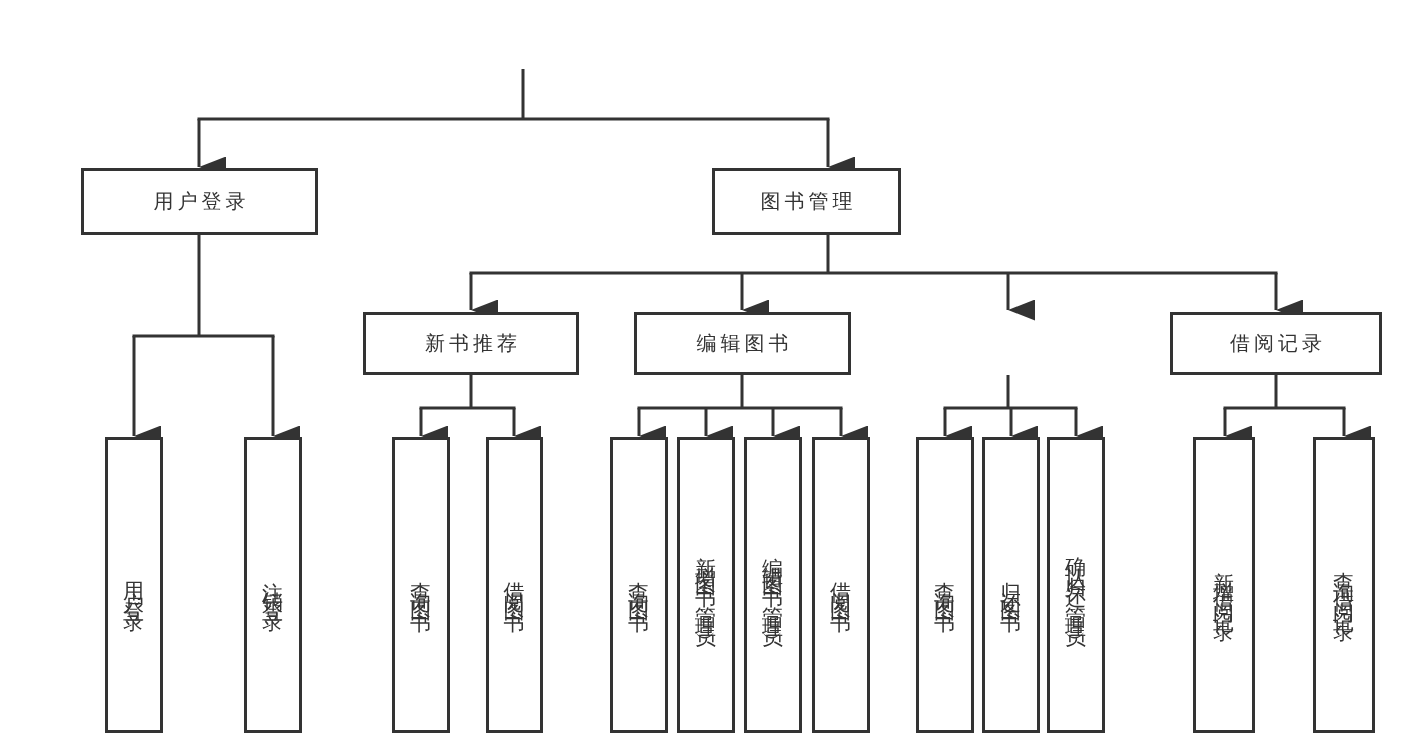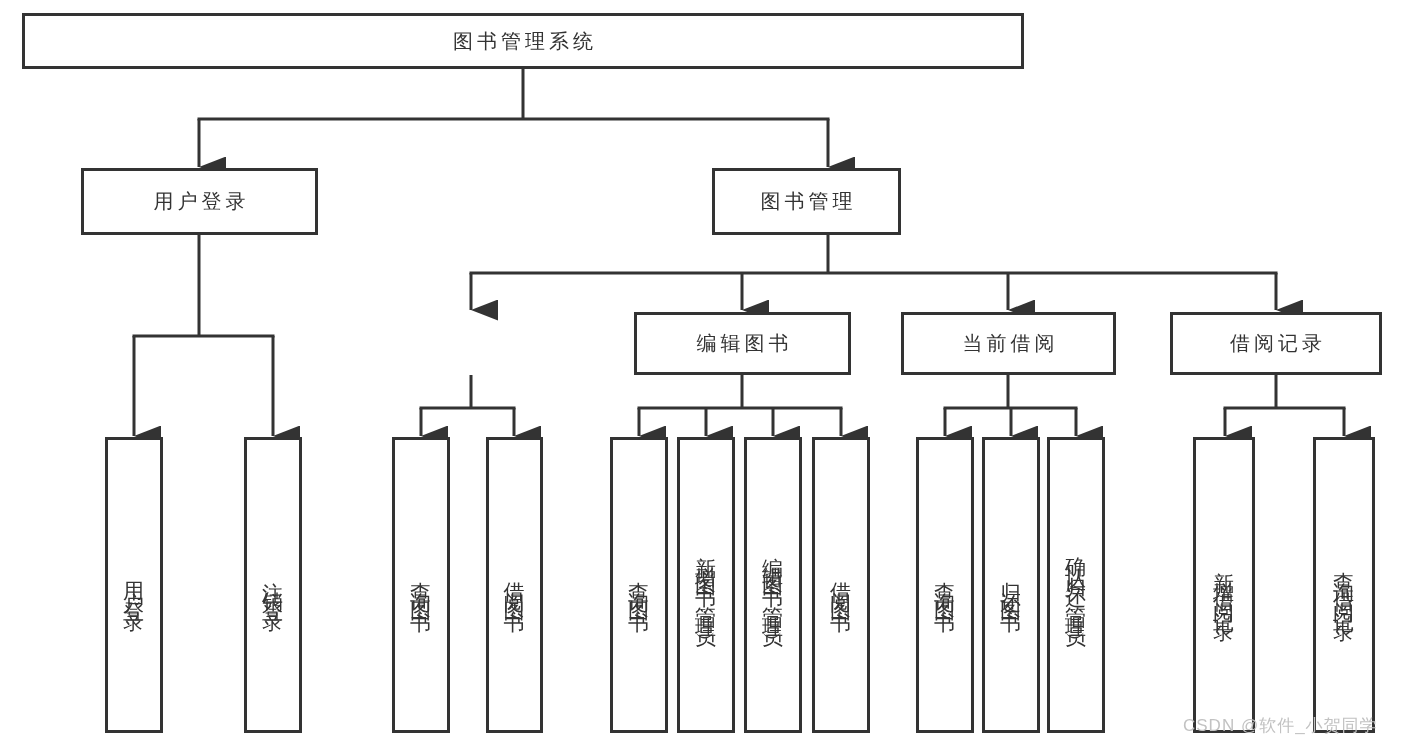--- a/index.html
+++ b/index.html
@@ -61,36 +61,33 @@
       <line x1="773" y1="408" x2="773" y2="436" marker-end="url(#ah)"></line>
       <line x1="841" y1="408" x2="841" y2="436" marker-end="url(#ah)"></line>
       <line x1="945" y1="408" x2="945" y2="436" marker-end="url(#ah)"></line>
       <line x1="1011" y1="408" x2="1011" y2="436" marker-end="url(#ah)"></line>
       <line x1="1076" y1="408" x2="1076" y2="436" marker-end="url(#ah)"></line>
       <line x1="1225" y1="408" x2="1225" y2="436" marker-end="url(#ah)"></line>
       <line x1="1344" y1="408" x2="1344" y2="436" marker-end="url(#ah)"></line>
     </g>
   </svg>
 
-  <div class="node hbox" style="left:22px;top:13px;width:1002px;height:56px;">
-    <span>图书管理系统</span>
-  </div>
 
   <div class="node hbox" style="left:81px;top:168px;width:237px;height:67px;">
     <span>用户登录</span>
   </div>
   <div class="node hbox" style="left:712px;top:168px;width:189px;height:67px;">
     <span>图书管理</span>
   </div>
 
+  <div class="node hbox" style="left:363px;top:312px;width:216px;height:63px;">
+    <span>新书推荐</span>
+  </div>
   <div class="node hbox" style="left:634px;top:312px;width:217px;height:63px;">
     <span>编辑图书</span>
-  </div>
-  <div class="node hbox" style="left:901px;top:312px;width:215px;height:63px;">
-    <span>当前借阅</span>
   </div>
   <div class="node hbox" style="left:1170px;top:312px;width:212px;height:63px;">
     <span>借阅记录</span>
   </div>
 
   <div class="node vbox" style="left:105px;top:437px;width:58px;height:296px;">
     <span>用户登录</span>
   </div>
   <div class="node vbox" style="left:244px;top:437px;width:58px;height:296px;">
     <span>注销登录</span>
@@ -126,15 +123,14 @@
     <span>确认归还（管理员）</span>
   </div>
 
   <div class="node vbox" style="left:1193px;top:437px;width:62px;height:296px;">
     <span>新增借阅记录</span>
   </div>
   <div class="node vbox" style="left:1313px;top:437px;width:62px;height:296px;">
     <span>查询借阅记录</span>
   </div>
 
-  <div class="watermark">CSDN @软件_小贺同学</div>
 
 </div>
 
 </body></html>

